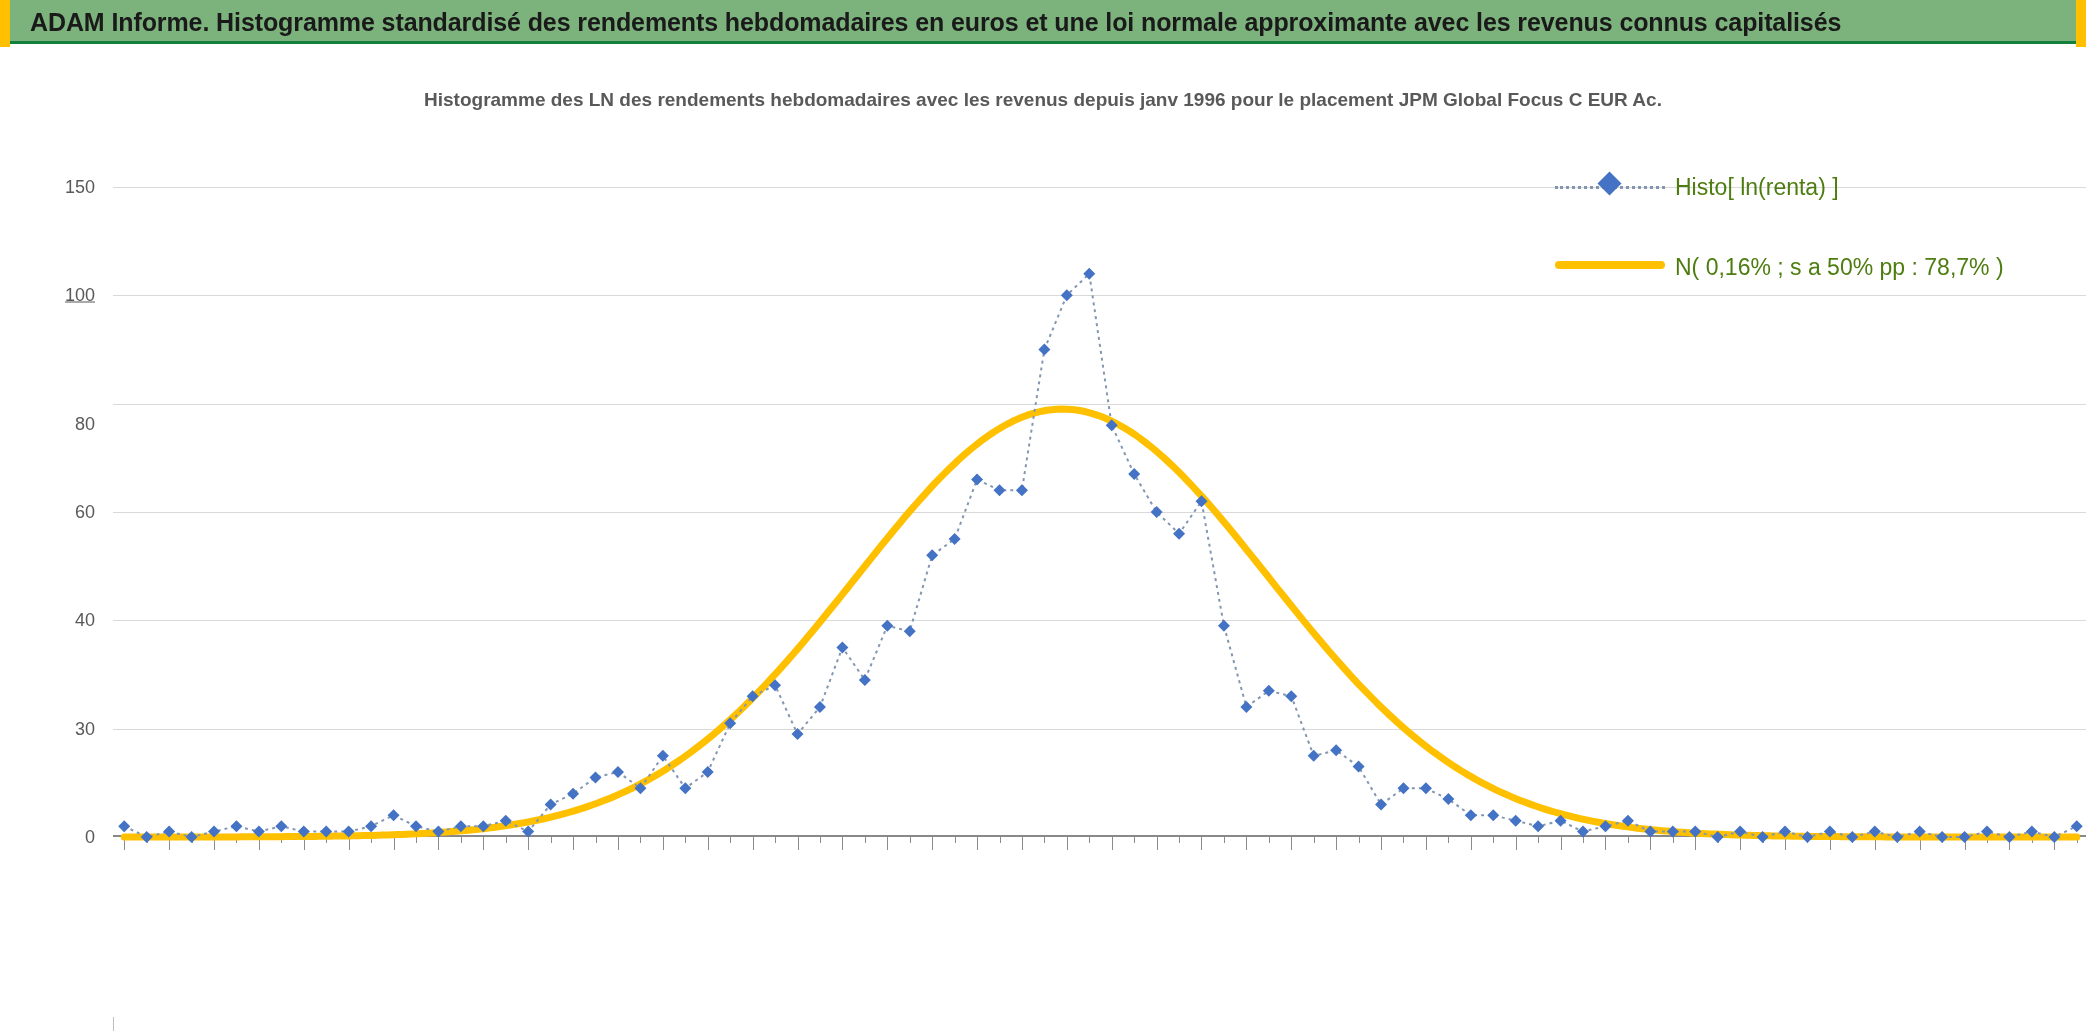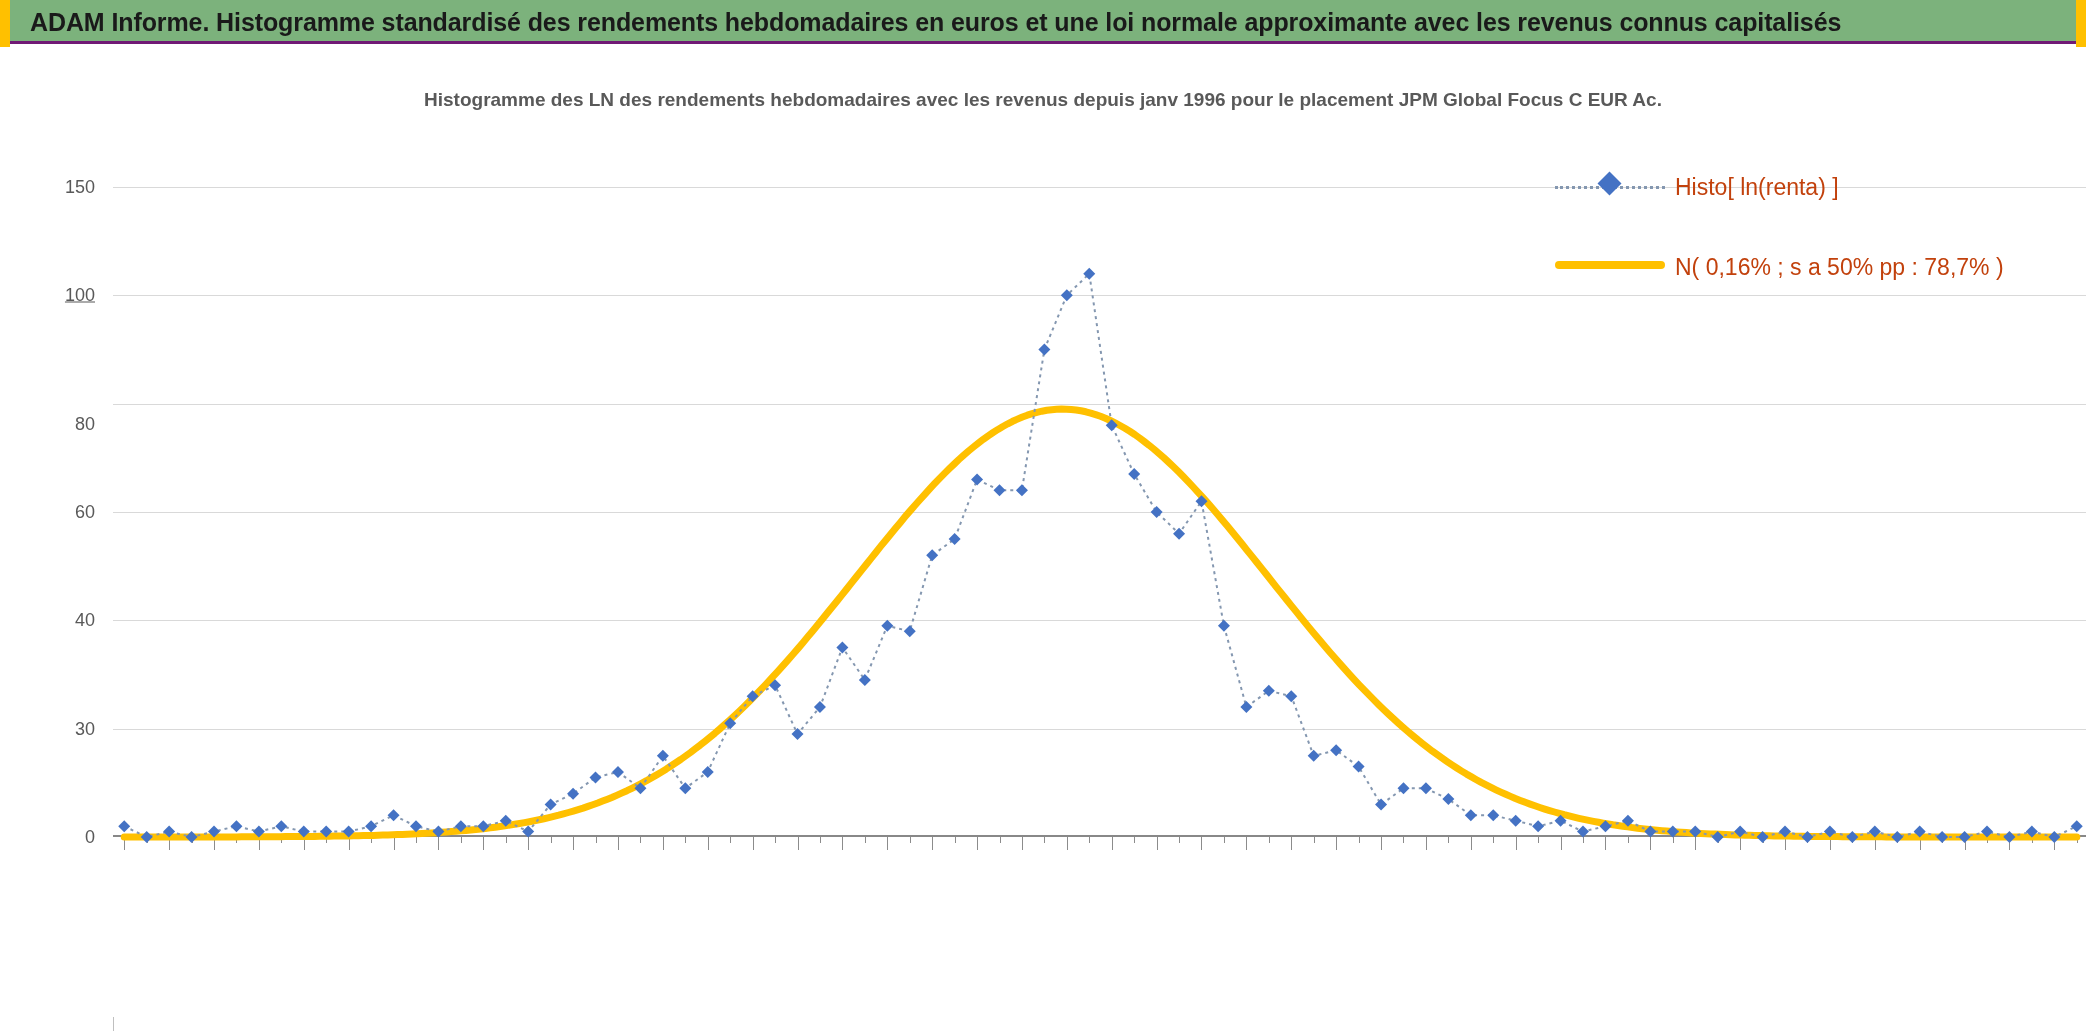--- a/index.html
+++ b/index.html
@@ -15,21 +15,21 @@
     width: 2086px;
     height: 1033px;
     background: #ffffff;
   }
   
   #banner {
     position: absolute;
     left: 0; top: 0;
     width: 2086px; height: 44px;
     background: #7cb27c;
-    border-bottom: 3px solid #701a75;
+    border-bottom: 3px solid #15803d;
     text-align: right;
   }
   #banner-text {
     position: absolute;
     left: 30px; top: 0;
     height: 44px;
     line-height: 44px;
     font-size: 25px;
     font-weight: bold;
     color: #1a1a1a;
@@ -122,21 +122,21 @@
     left: 0;
     height: 40px;
   }
   .legend-label {
     position: absolute;
     left: 130px;
     top: 0;
     height: 40px;
     line-height: 40px;
     font-size: 23px;
-    color: #c2410c;
+    color: #4d7c0f;
     white-space: nowrap;
   }
   .legend-dot-line {
     position: absolute;
     left: 10px; top: 19px;
     width: 110px; height: 2px;
     border-top: 3px dotted #8497b0;
   }
   .legend-diamond {
     position: absolute;

